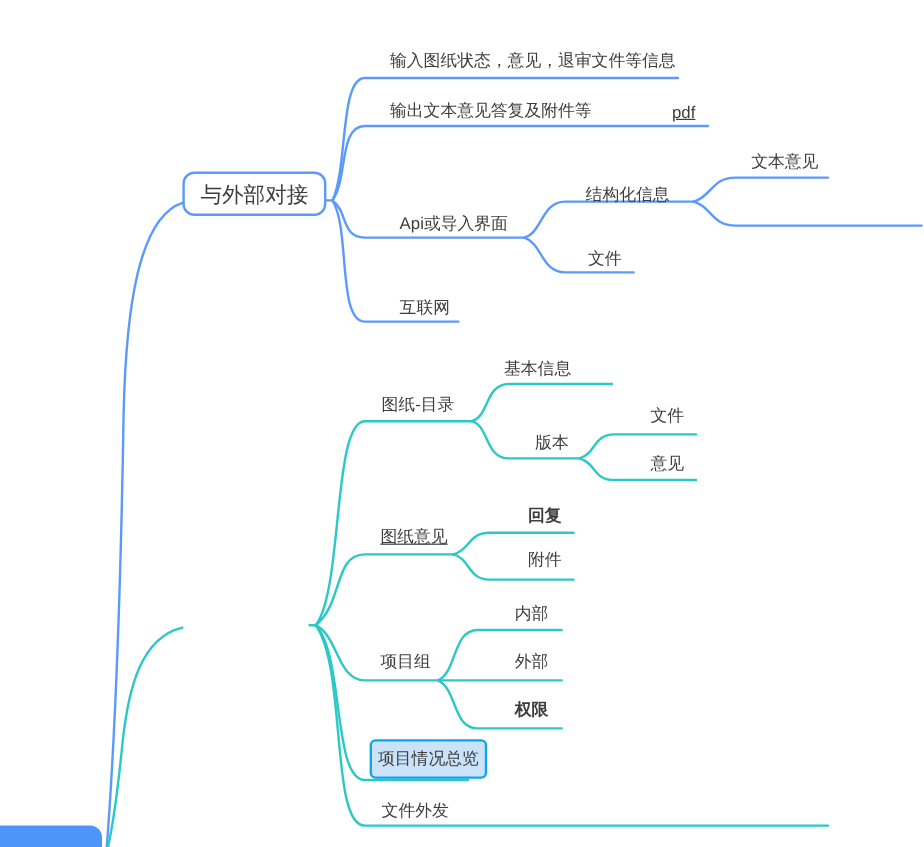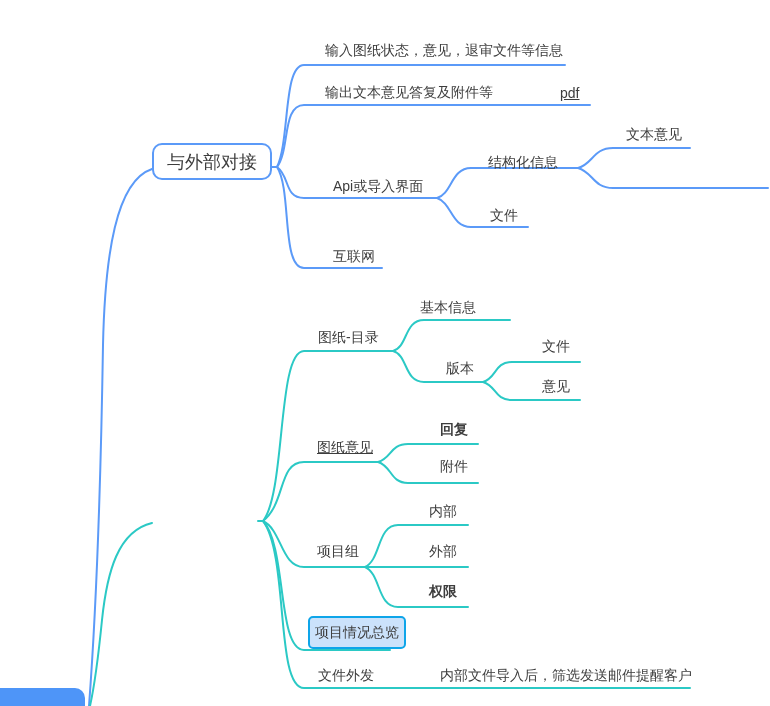--- a/index.html
+++ b/index.html
@@ -88,15 +88,14 @@
   <div class="topic" style="left:542px;top:376px;">意见</div>
   <div class="topic" style="left:317px;top:437px;text-decoration:underline;">图纸意见</div>
   <div class="topic" style="left:440px;top:419px;font-weight:bold;">回复</div>
   <div class="topic" style="left:440px;top:456px;">附件</div>
   <div class="topic" style="left:317px;top:541px;">项目组</div>
   <div class="topic" style="left:429px;top:501px;">内部</div>
   <div class="topic" style="left:429px;top:541px;">外部</div>
   <div class="topic" style="left:429px;top:581px;font-weight:bold;">权限</div>
   <div class="node-highlight" style="left:308px;top:616px;width:98px;height:33px;">项目情况总览</div>
   <div class="topic" style="left:318px;top:665px;">文件外发</div>
-  <div class="topic" style="left:440px;top:665px;">内部文件导入后，筛选发送邮件提醒客户</div>
 
 </div>
 
 </body></html>

